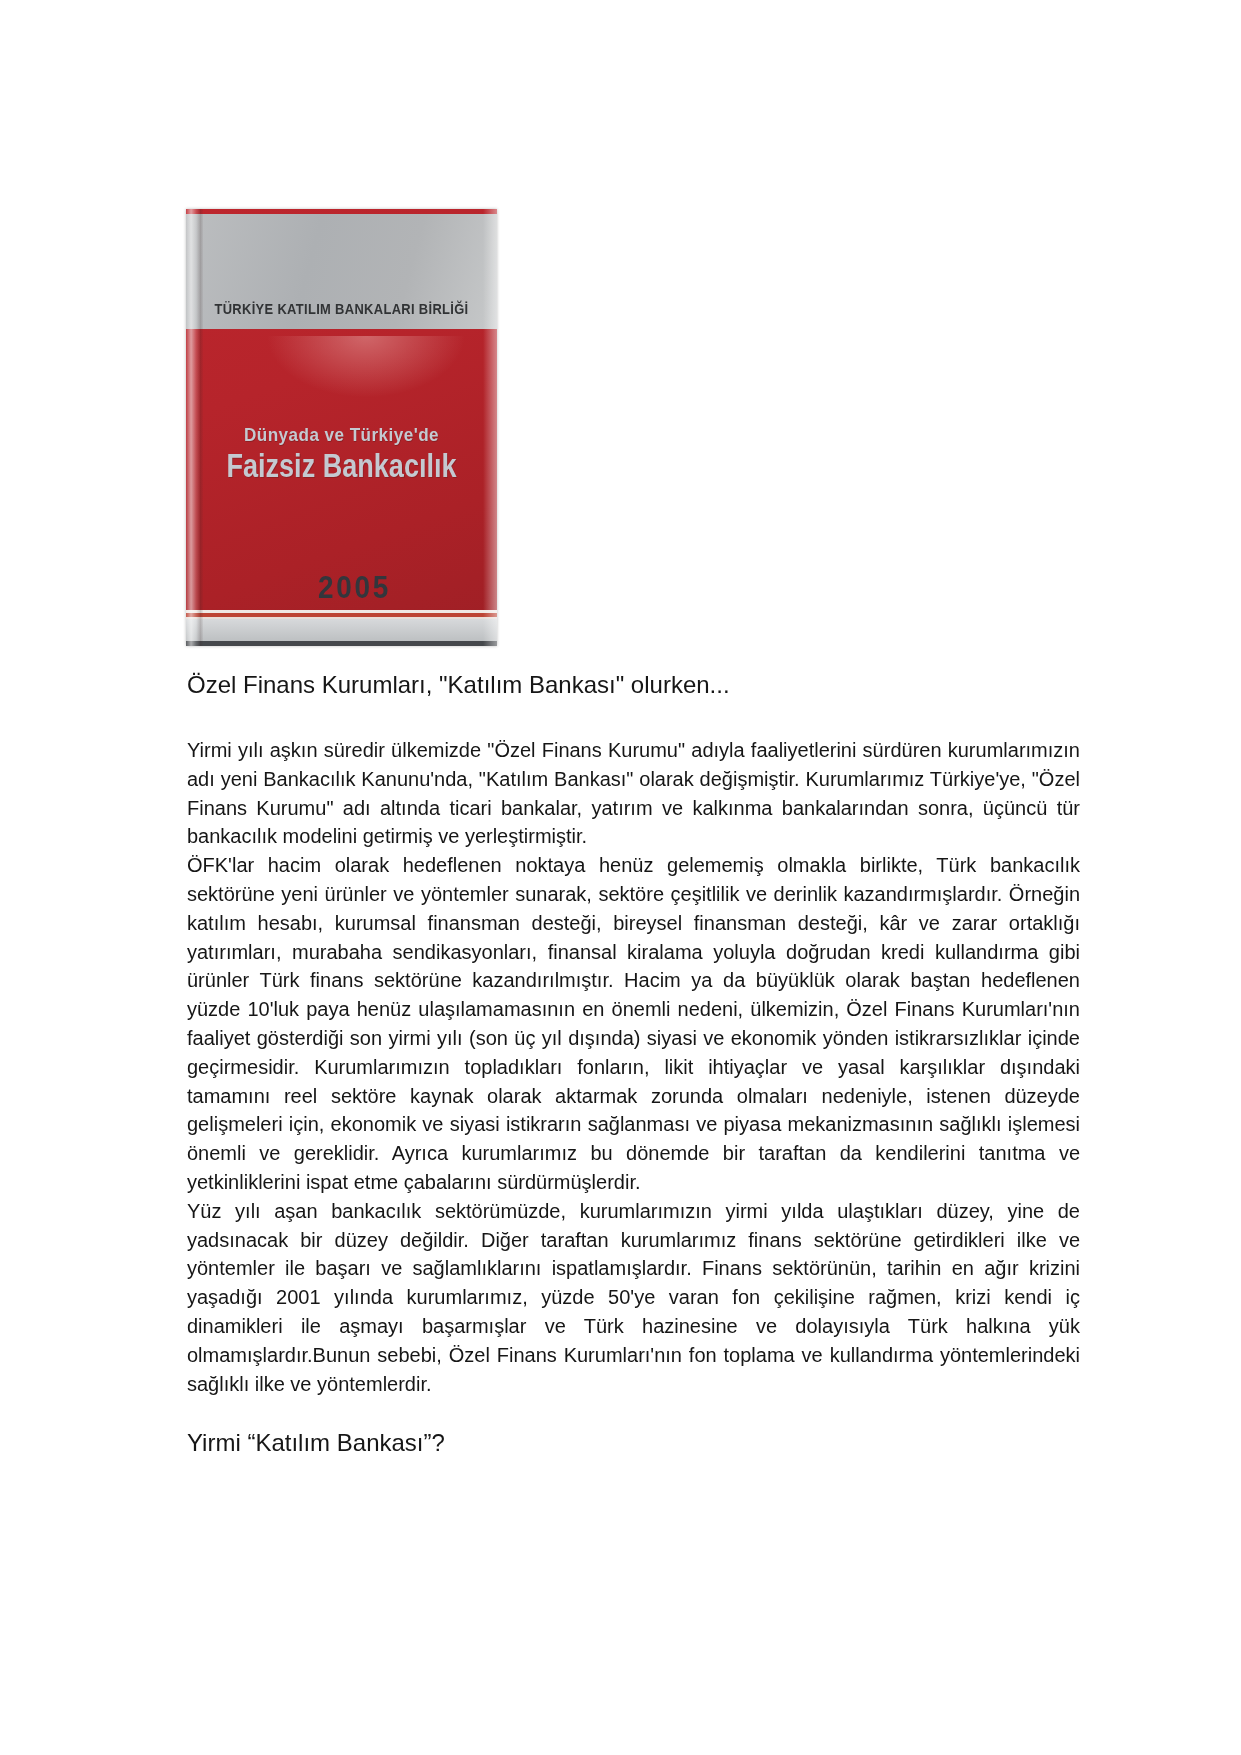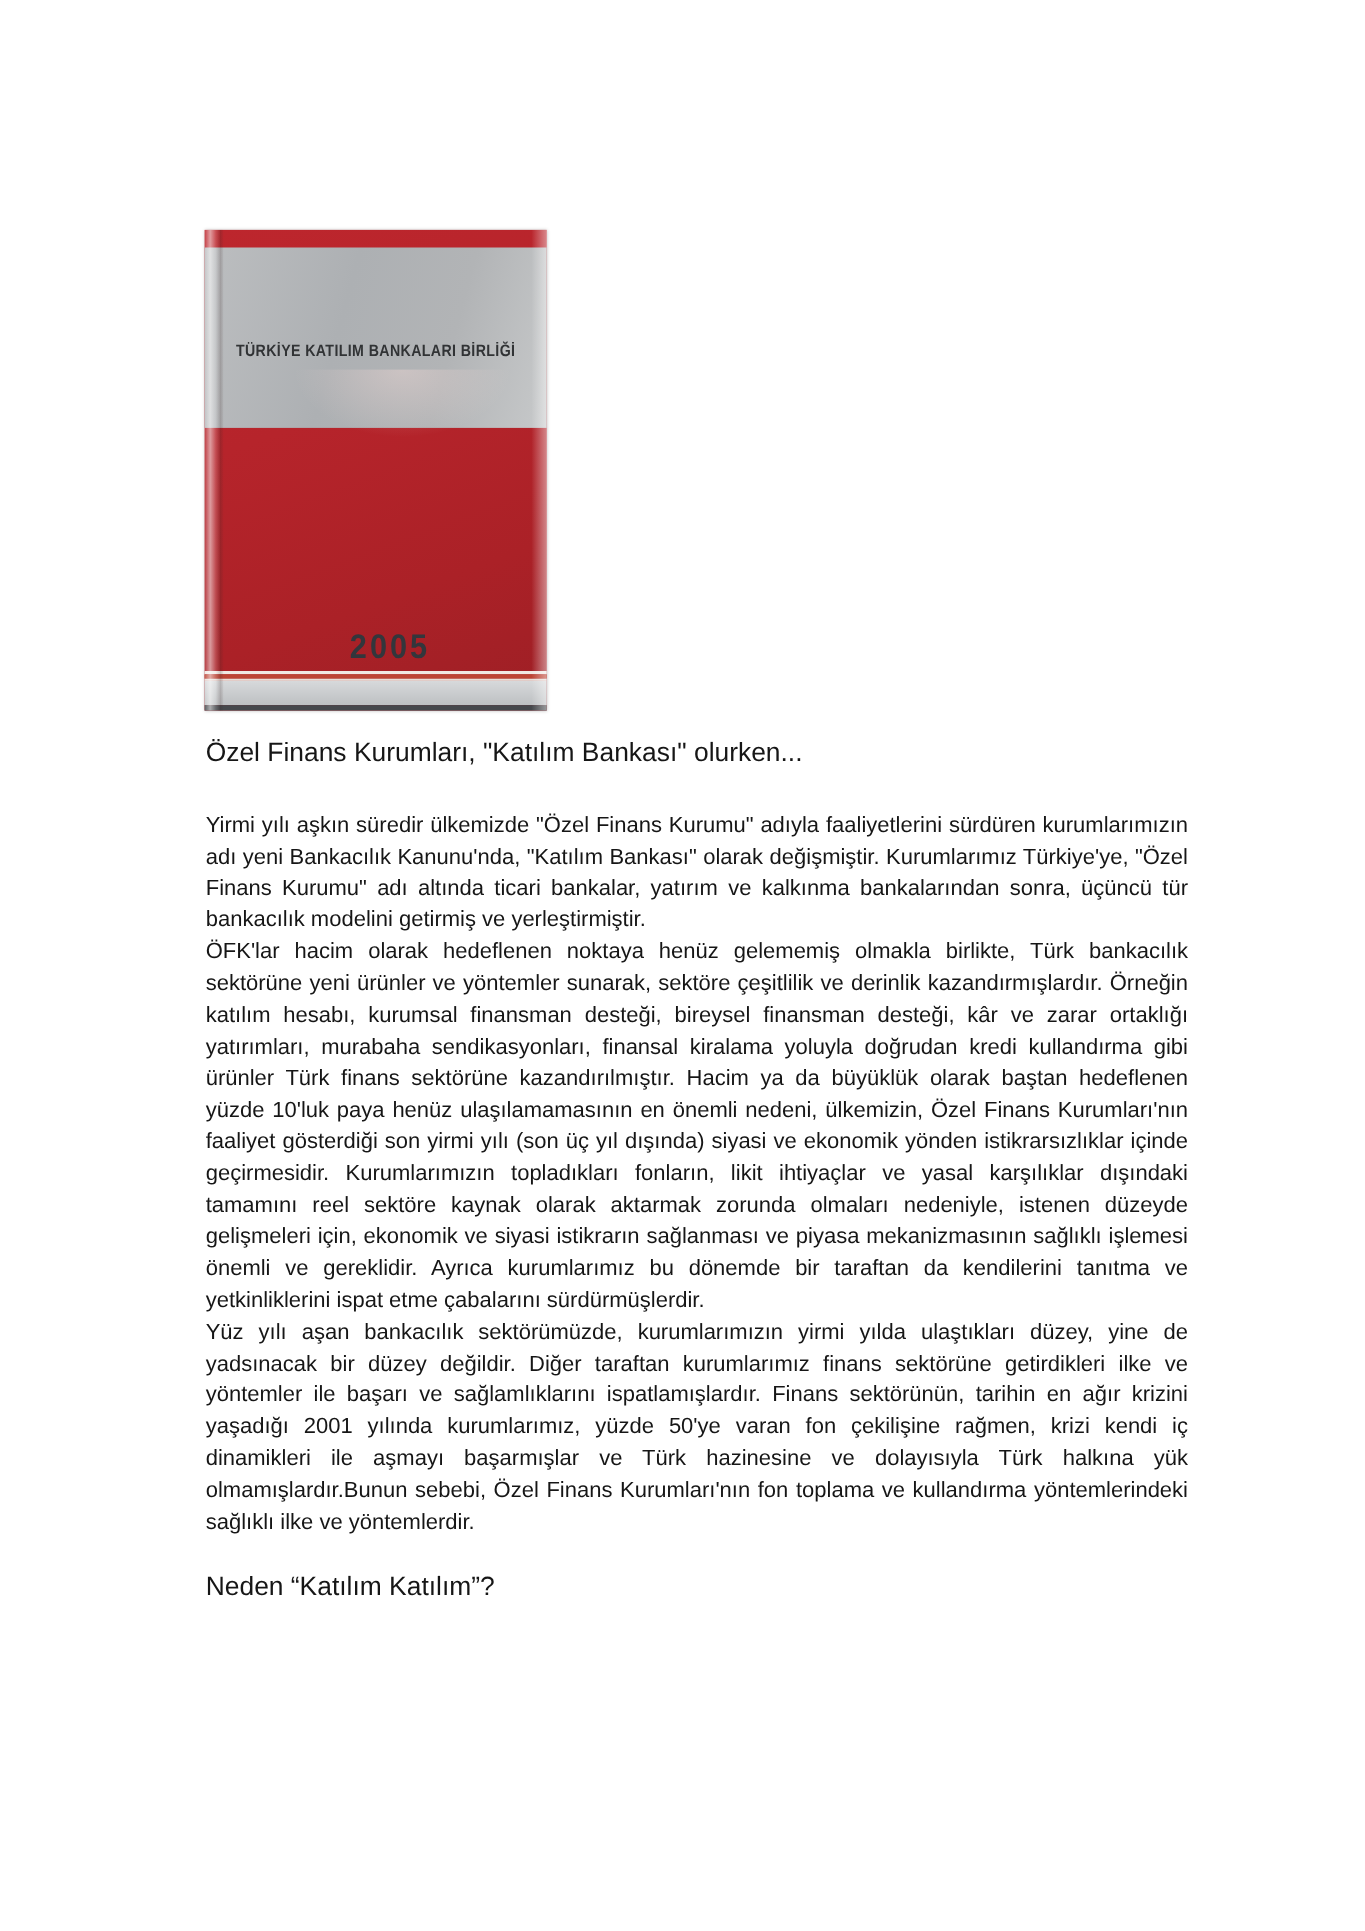--- a/index.html
+++ b/index.html
@@ -18,21 +18,21 @@
   
   .cover {
     position: absolute;
     left: 186px; top: 209px;
     width: 311px; height: 437px;
     background: linear-gradient(160deg, #bd262d 0%, #b6242b 38%, #ab2127 72%, #9d1f25 100%);
     box-shadow: 0 0 3px rgba(0,0,0,0.25);
   }
   .cover-band {
     position: absolute;
-    top: 16px; left: 0; right: 0; height: 164px;
+    top: 5px; left: 0; right: 0; height: 115px;
     background: linear-gradient(105deg, #bcbec0 0%, #adb0b3 40%, #b2b4b6 70%, #c7c9ca 100%);
   }
   .cover-assoc {
     position: absolute;
     left: 0; right: 0; top: 86px;
     text-align: center;
     font-weight: bold;
     font-size: 15px;
     color: #313335;
     letter-spacing: 0.4px;
@@ -130,33 +130,37 @@
 </head>
 <body>
 
 <div class="page">
 
   <div class="cover">
     <div class="cover-band">
       <div class="cover-assoc">TÜRKİYE KATILIM BANKALARI BİRLİĞİ</div>
     </div>
     <div class="cover-glare"></div>
+    <div class="cover-titles">
+      <div class="cover-subtitle">Dünyada ve Türkiye'de</div>
+      <div class="cover-title">Faizsiz Bankacılık</div>
+    </div>
     <div class="cover-year">2005</div>
     <div class="strip strip-white"></div>
     <div class="strip strip-redline"></div>
     <div class="strip strip-pale"></div>
     <div class="strip strip-graybar"></div>
     <div class="strip strip-dark"></div>
     <div class="cover-spine"></div>
     <div class="cover-right-sheen"></div>
   </div>
 
   <div class="content">
     <div class="heading">Özel Finans Kurumları, "Katılım Bankası" olurken...</div>
     <div class="paragraphs">
       <p>Yirmi yılı aşkın süredir ülkemizde "Özel Finans Kurumu" adıyla faaliyetlerini sürdüren kurumlarımızın adı yeni Bankacılık Kanunu'nda, "Katılım Bankası" olarak değişmiştir. Kurumlarımız Türkiye'ye, "Özel Finans Kurumu" adı altında ticari bankalar, yatırım ve kalkınma bankalarından sonra, üçüncü tür bankacılık modelini getirmiş ve yerleştirmiştir.</p>
       <p>ÖFK'lar hacim olarak hedeflenen noktaya henüz gelememiş olmakla birlikte, Türk bankacılık sektörüne yeni ürünler ve yöntemler sunarak, sektöre çeşitlilik ve derinlik kazandırmışlardır. Örneğin katılım hesabı, kurumsal finansman desteği, bireysel finansman desteği, kâr ve zarar ortaklığı yatırımları, murabaha sendikasyonları, finansal kiralama yoluyla doğrudan kredi kullandırma gibi ürünler Türk finans sektörüne kazandırılmıştır. Hacim ya da büyüklük olarak baştan hedeflenen yüzde 10'luk paya henüz ulaşılamamasının en önemli nedeni, ülkemizin, Özel Finans Kurumları'nın faaliyet gösterdiği son yirmi yılı (son üç yıl dışında) siyasi ve ekonomik yönden istikrarsızlıklar içinde geçirmesidir. Kurumlarımızın topladıkları fonların, likit ihtiyaçlar ve yasal karşılıklar dışındaki tamamını reel sektöre kaynak olarak aktarmak zorunda olmaları nedeniyle, istenen düzeyde gelişmeleri için, ekonomik ve siyasi istikrarın sağlanması ve piyasa mekanizmasının sağlıklı işlemesi önemli ve gereklidir. Ayrıca kurumlarımız bu dönemde bir taraftan da kendilerini tanıtma ve yetkinliklerini ispat etme çabalarını sürdürmüşlerdir.</p>
       <p>Yüz yılı aşan bankacılık sektörümüzde, kurumlarımızın yirmi yılda ulaştıkları düzey, yine de yadsınacak bir düzey değildir. Diğer taraftan kurumlarımız finans sektörüne getirdikleri ilke ve yöntemler ile başarı ve sağlamlıklarını ispatlamışlardır. Finans sektörünün, tarihin en ağır krizini yaşadığı 2001 yılında kurumlarımız, yüzde 50'ye varan fon çekilişine rağmen, krizi kendi iç dinamikleri ile aşmayı başarmışlar ve Türk hazinesine ve dolayısıyla Türk halkına yük olmamışlardır.Bunun sebebi, Özel Finans Kurumları'nın fon toplama ve kullandırma yöntemlerindeki sağlıklı ilke ve yöntemlerdir.</p>
     </div>
-    <div class="closing">Neden “Katılım Katılım”?</div>
+    <div class="closing">Yirmi “Katılım Bankası”?</div>
   </div>
 
 </div>
 
 </body></html>

